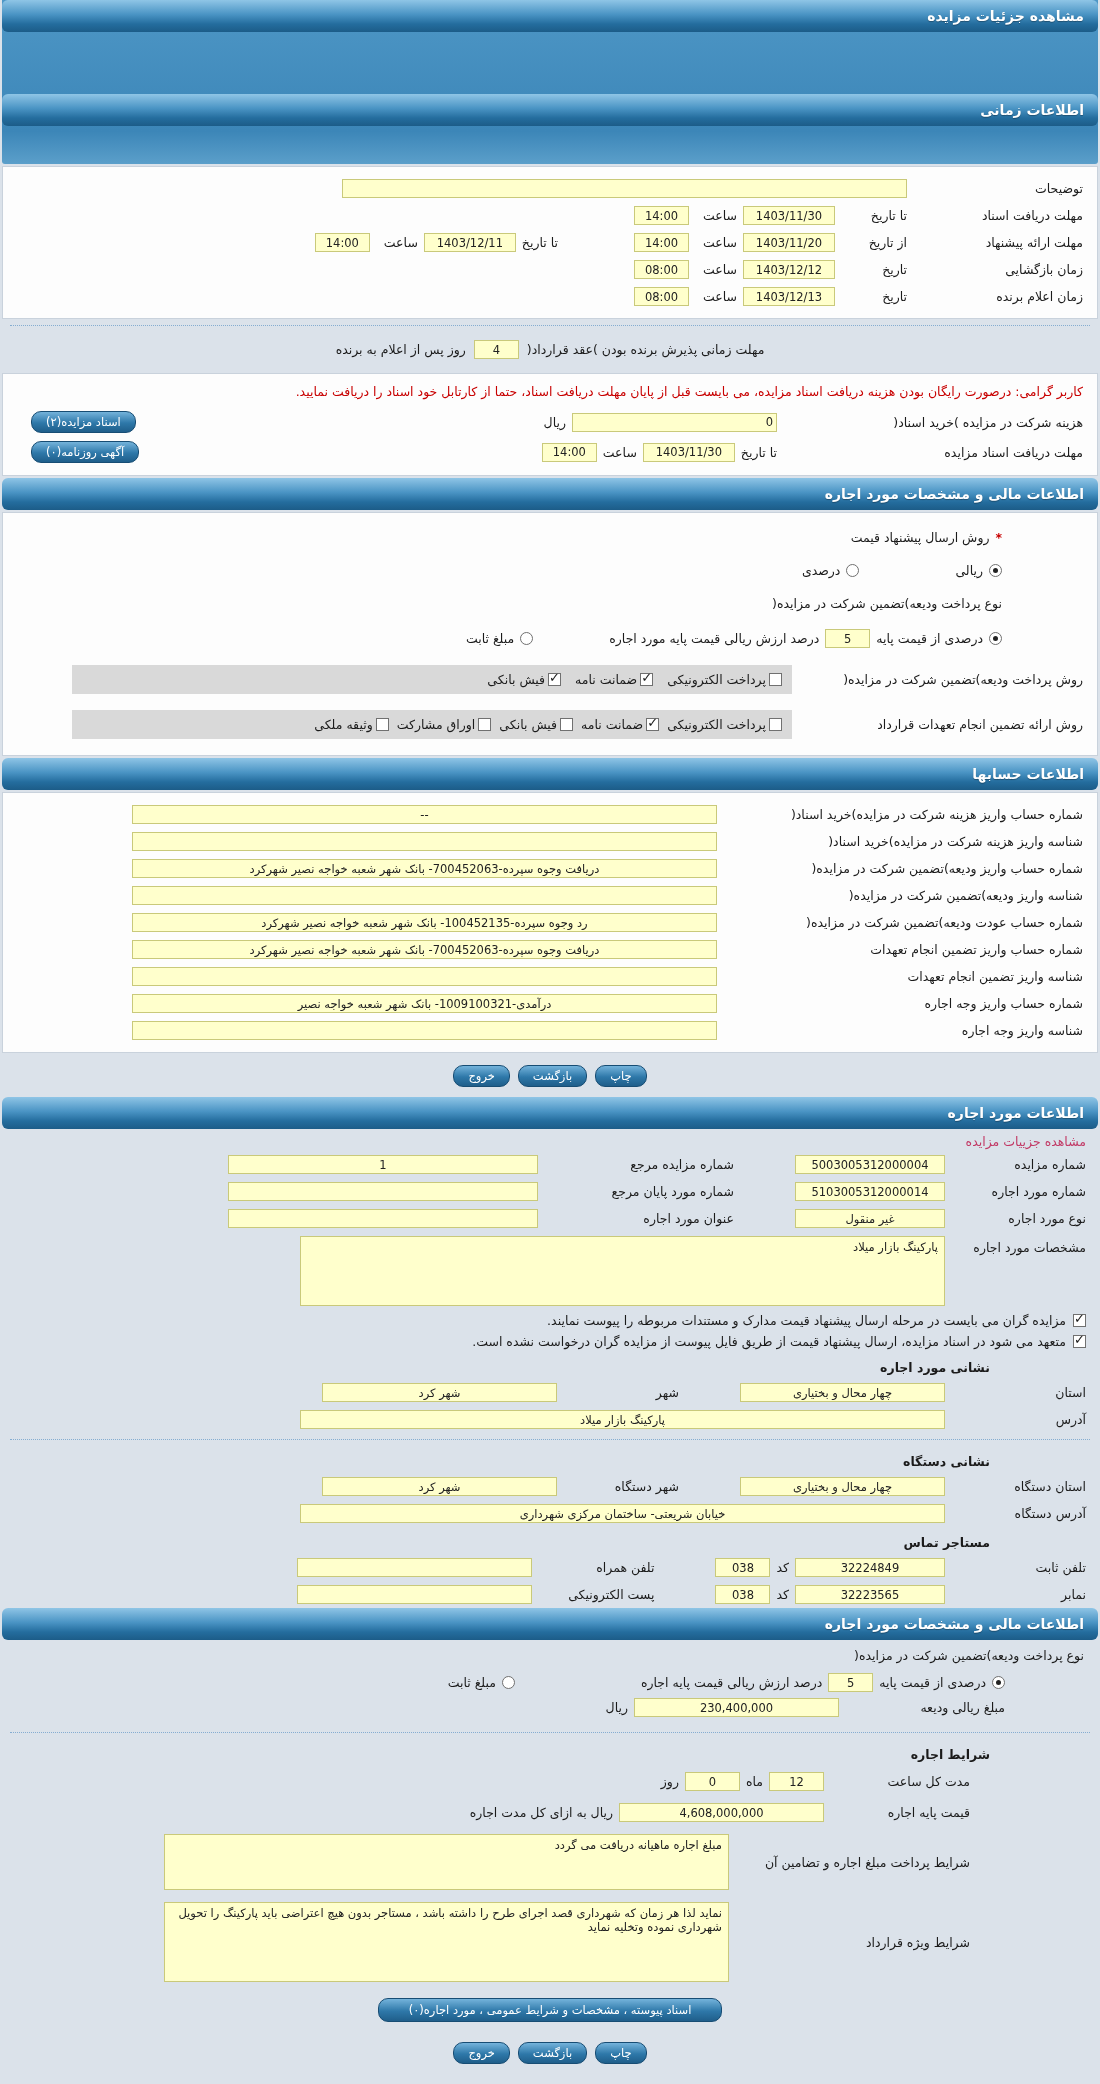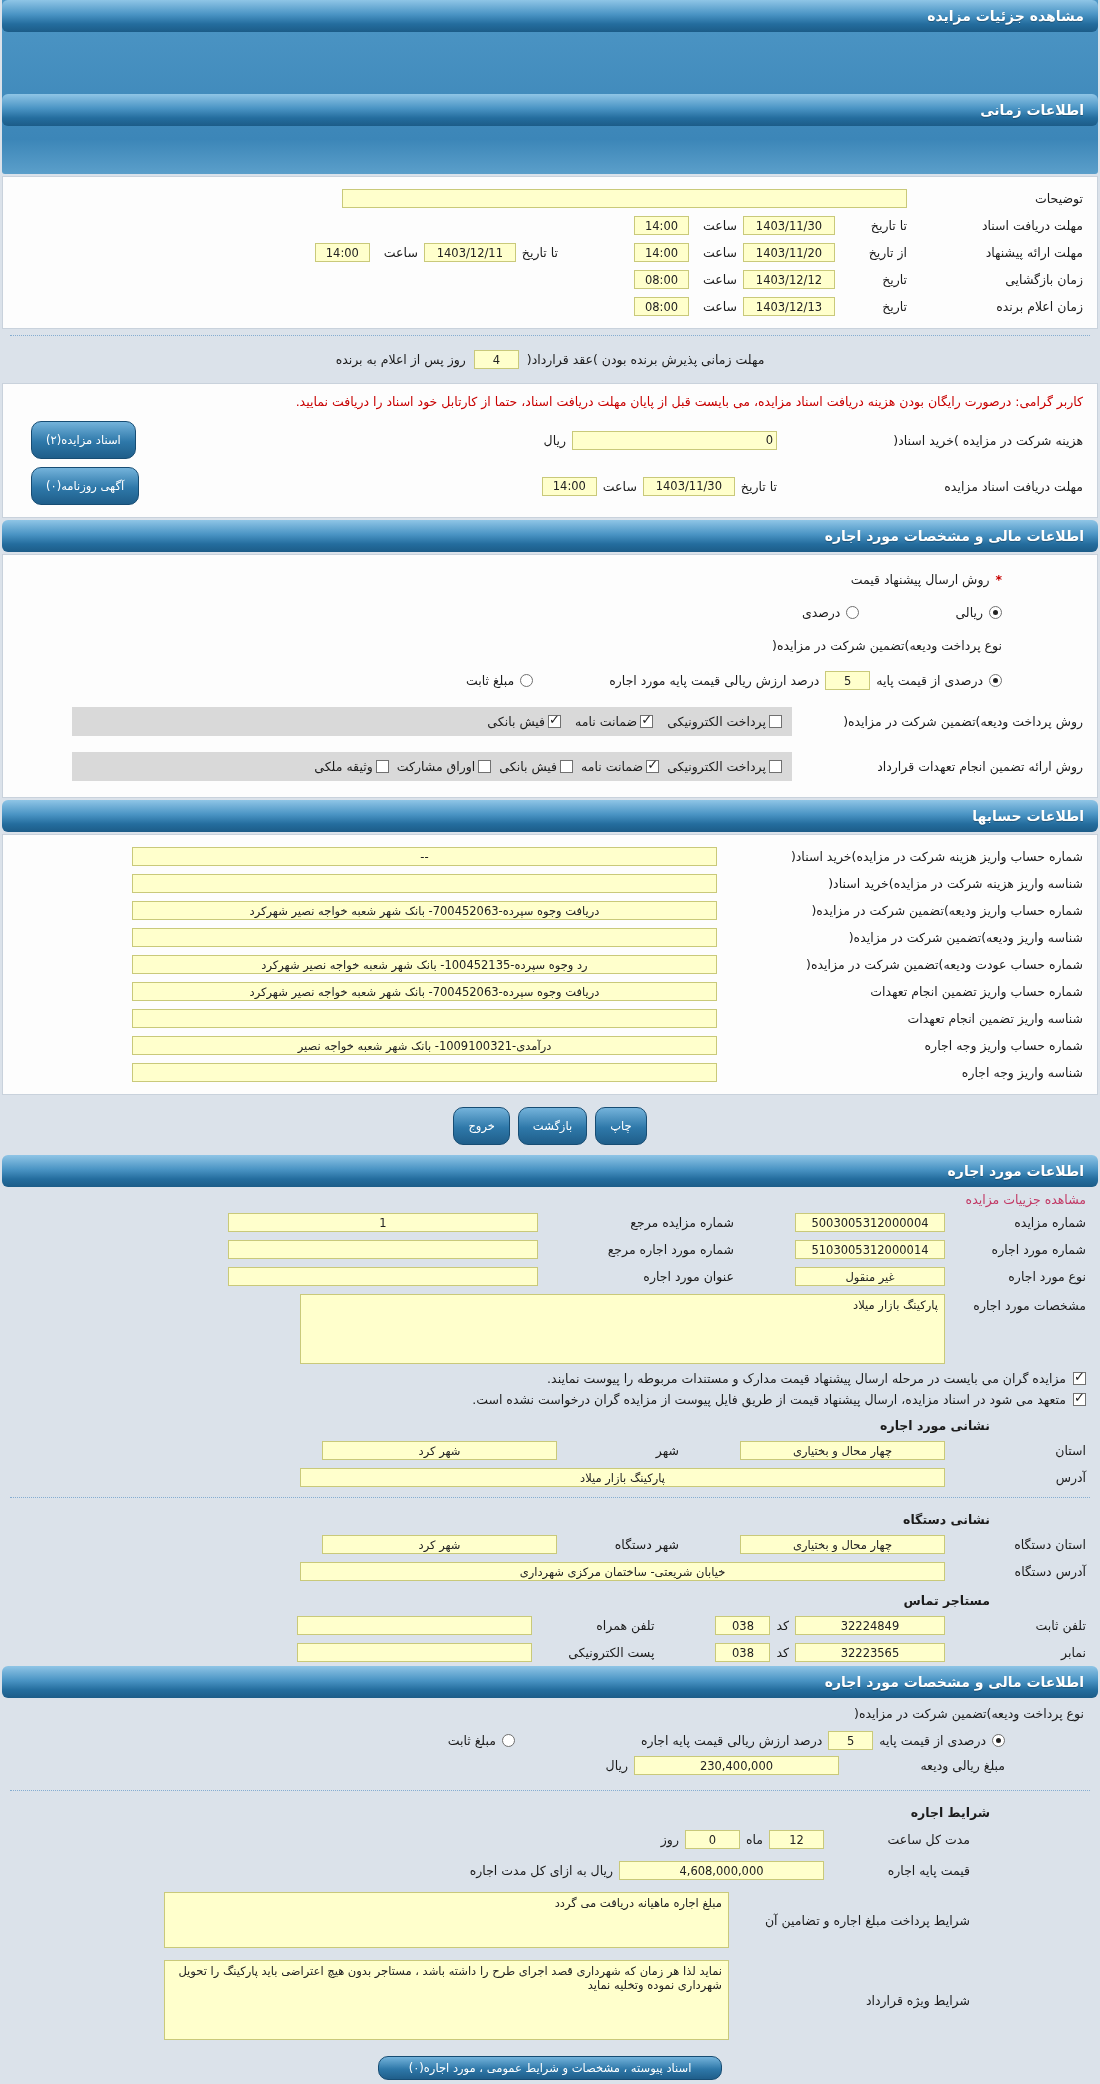--- a/index.html
+++ b/index.html
@@ -1,38 +1,38 @@
 <!DOCTYPE html>
 <html lang="fa" dir="rtl"><head>
 <meta charset="utf-8">
 <style>
   *{box-sizing:border-box}
   body{margin:0;background:#dbe2ea;font-family:"DejaVu Sans","Liberation Sans",sans-serif}
   .page{width:1100px;margin:0 auto;direction:rtl;font-size:12.5px;color:#1b1b1b;padding-bottom:4px}
   .bar{background:linear-gradient(to bottom,#8fc5e6 0%,#4a94c4 45%,#246d9e 75%,#1c5c88 100%);color:#fff;font-weight:bold;font-size:14px;padding:8px 14px;border-radius:6px;margin:0 2px;text-shadow:0 1px 1px rgba(0,0,0,.3)}
-  .top-header{background:linear-gradient(to bottom,#4e97c6,#3c86b8 80%,#5b9fca);margin:0 2px;border-radius:0 0 3px 3px;padding-bottom:14px}
+  .top-header{background:linear-gradient(to bottom,#4e97c6,#3c86b8 80%,#5b9fca);margin:0 2px;border-radius:0 0 3px 3px;padding-bottom:4px}
   .top-header .bar{margin:0}
   .sp-a{height:62px}.sp-b{height:34px}
   .panel{background:#fdfdfd;border:1px solid #c9d2dc;margin:2px;padding:8px 0}
   .frow{display:flex;align-items:center;gap:6px;padding:4px 14px}
   .lbl{white-space:nowrap}
   .lw40{width:42px;flex:none}.lw62{width:66px;flex:none}.lw110{width:116px;flex:none}
   .lw135{width:135px;flex:none}.lw140{width:140px;flex:none}.lw160{width:160px;flex:none}
   .lw170{width:170px;flex:none}.lw190{width:190px;flex:none}.lw230v{width:235px;flex:none}
   .lw285{width:285px;flex:none}.lw300{width:300px;flex:none}.lw360{width:360px;flex:none}
   .inp{background:#ffffcc;border:1px solid #c9c97a;height:19px;font-family:inherit;font-size:11.5px;text-align:center;color:#222;padding:0 3px}
   .txa{background:#ffffcc;border:1px solid #c9c97a;font-family:inherit;font-size:11.5px;color:#222;padding:3px 6px;resize:none}
   .txa-spec{width:645px;height:70px}.txa-rent{width:565px;height:56px}.txa-special{width:565px;height:80px}
   .ta-start{text-align:right}
   .iw45{width:45px}.iw55{width:55px}.iw92{width:92px}.iw150{width:150px}.iw200{width:205px}
   .iw230{width:235px}.iw310{width:310px}.iw560{width:565px}.iw580{width:585px}.iw640{width:645px}
   .gap55{margin-right:55px}.gap70{margin-right:70px}.gap90{margin-right:90px}.gap120{margin-right:120px}
   .push-end{margin-right:auto;margin-left:14px}
   .dotted{border-top:1px dotted #85add1;margin:6px 10px}
-  .btn{background:linear-gradient(to bottom,#74b3db 0%,#2e78a9 55%,#1f5e8a 100%);border:1px solid #174d74;color:#fff;border-radius:10px;font-size:11.5px;font-family:inherit;padding:11px 14px;cursor:pointer;white-space:nowrap}
+  .btn{background:linear-gradient(to bottom,#74b3db 0%,#2e78a9 55%,#1f5e8a 100%);border:1px solid #174d74;color:#fff;border-radius:10px;font-size:11.5px;font-family:inherit;padding:3px 14px;cursor:pointer;white-space:nowrap}
   .btn-row{display:flex;justify-content:center;gap:8px;padding:10px 0}
   .accept-row{display:flex;justify-content:center;align-items:center;gap:8px;padding:8px 0 12px}
   .chk{width:13px;height:13px;background:#fff;border:1px solid #707070;display:inline-block;position:relative;flex:none}
   .chk.checked::after{content:"\2713";position:absolute;left:0;top:-4px;font-size:13px;font-weight:bold;color:#1a1a1a}
   .rad{width:13px;height:13px;background:#fff;border:1px solid #707070;border-radius:50%;display:inline-block;position:relative;flex:none}
   .rad.checked::after{content:"";position:absolute;left:3px;top:3px;width:5px;height:5px;border-radius:50%;background:#222}
   .notice{color:#c80000;padding:2px 14px 8px}
   .star{color:#c80000;font-weight:bold}
   .link-pink{color:#c23a66;display:block;width:max-content;padding:5px 14px 2px;text-decoration:none}
   .group-lbl{font-weight:bold;padding:8px 110px 4px 0}
@@ -239,21 +239,21 @@
 
   <div class="frow">
     <span class="lbl lw135">شماره مزایده</span>
     <input class="inp iw150" value="5003005312000004" style="">
     <span class="lbl lw190 gap55">شماره مزایده مرجع</span>
     <input class="inp iw310" value="1" style="">
   </div>
   <div class="frow">
     <span class="lbl lw135">شماره مورد اجاره</span>
     <input class="inp iw150" value="5103005312000014" style="">
-    <span class="lbl lw190 gap55">شماره مورد اجاره مرجع</span>
+    <span class="lbl lw190 gap55">شماره مورد پایان مرجع</span>
     <input class="inp iw310" value="" style="">
   </div>
   <div class="frow">
     <span class="lbl lw135">نوع مورد اجاره</span>
     <input class="inp iw150" value="غیر منقول" style="">
     <span class="lbl lw190 gap55">عنوان مورد اجاره</span>
     <input class="inp iw310" value="" style="">
   </div>
   <div class="frow" style="align-items:flex-start">
     <span class="lbl lw135" style="padding-top:4px">مشخصات مورد اجاره</span>

